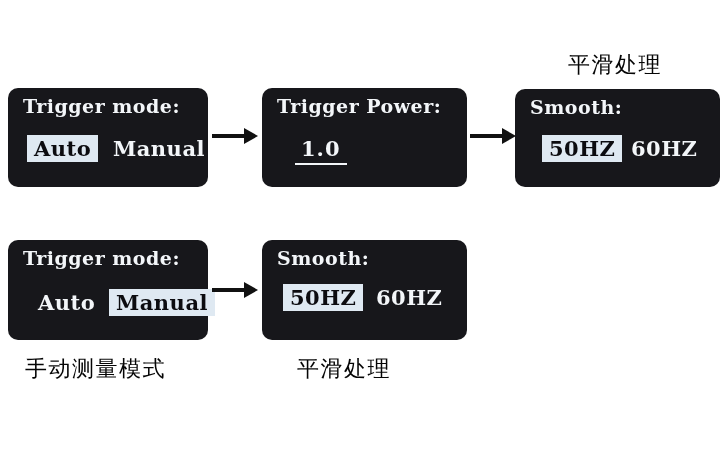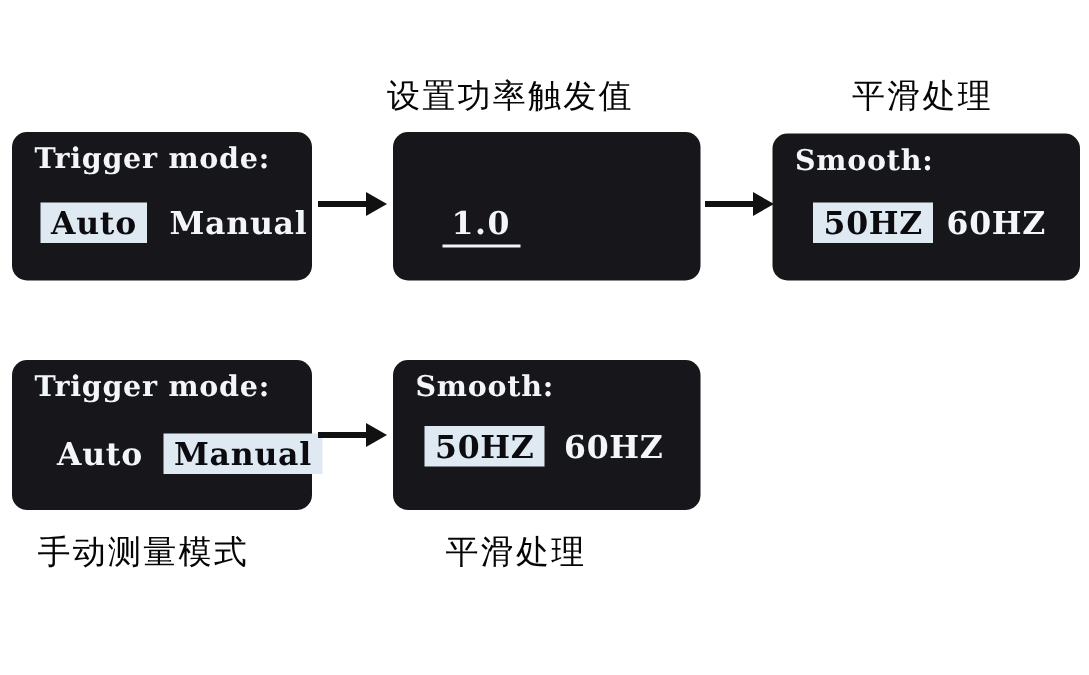--- a/index.html
+++ b/index.html
@@ -54,35 +54,35 @@
     border-left:14px solid var(--arrow-color, #111111);
     border-top:8px solid transparent;
     border-bottom:8px solid transparent;
   }
 </style>
 </head>
 <body>
 
 <div class="stage">
 
-  <div class="cap" style="left:258px; top:53px;">设置功率触发值</div>
   <div class="cap" style="left:568px; top:53px;">平滑处理</div>
 
   <div class="screen" style="left:8px; top:88px; width:200px; height:99px;">
     <div class="s-title">Trigger mode:</div>
     <span class="opt sel" style="left:19px; top:47px;">Auto</span>
     <span class="opt" style="left:98px; top:47px;">Manual</span>
   </div>
 
   <div class="arrow" style="left:212px; top:128px;">
     <span class="shaft"></span>
     <span class="head"></span>
   </div>
 
   <div class="screen" style="left:262px; top:88px; width:205px; height:99px;">
+    <div class="s-title">Trigger Power:</div>
     <span class="pval" style="left:23px; top:48px;margin-left:10px;">1.0</span>
   </div>
 
   <div class="arrow" style="left:470px; top:128px;">
     <span class="shaft"></span>
     <span class="head"></span>
   </div>
 
   <div class="screen" style="left:515px; top:89px; width:205px; height:98px;">
     <div class="s-title">Smooth:</div>

